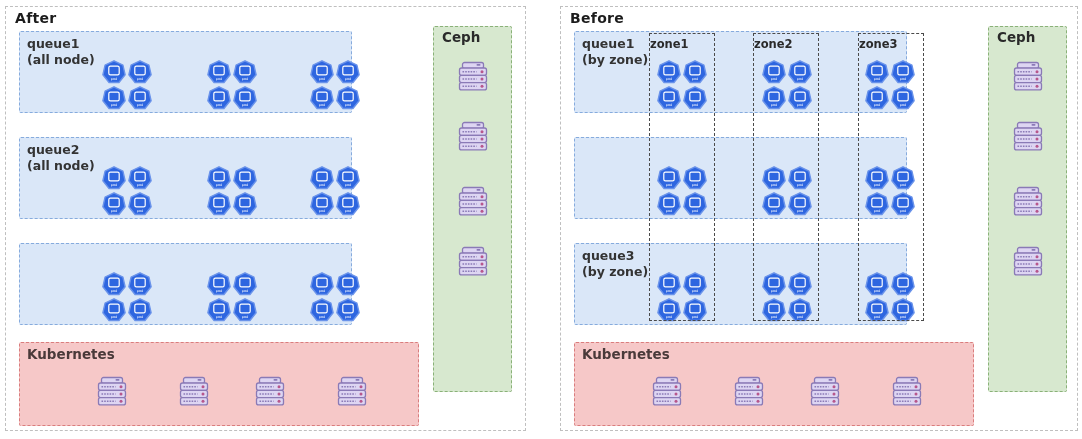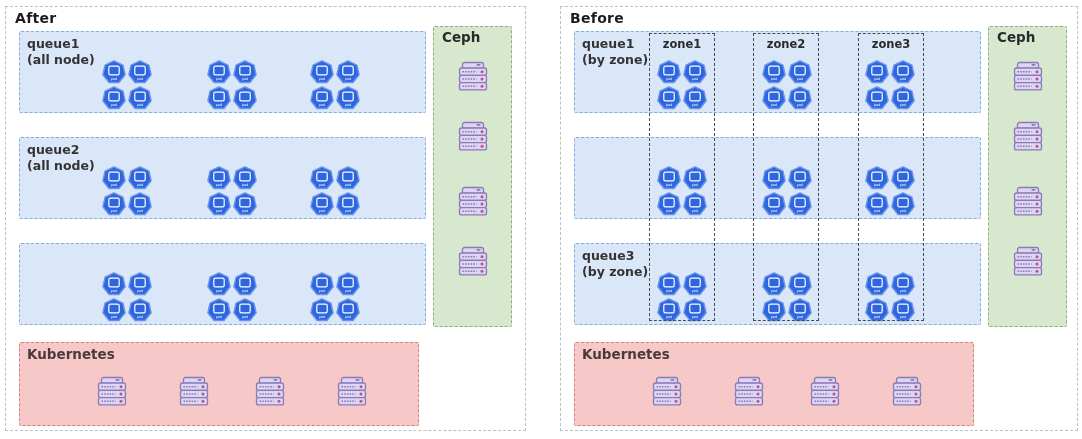--- a/index.html
+++ b/index.html
@@ -12,45 +12,45 @@
     position:absolute;top:6px;height:425px;
     border:1.5px dashed #bfbfbf;background:#fff;box-sizing:border-box;
   }
   #panel-before{left:5px;width:521px;}
   #panel-after{left:560px;width:518px;}
   .panel-title{
     position:absolute;top:3px;left:9px;
     font-size:14px;font-weight:bold;color:#1c1c1c;letter-spacing:.3px;
   }
   .queue{
-    position:absolute;left:13px;width:407px;height:82px;box-sizing:border-box;
+    position:absolute;left:13px;width:333px;height:82px;box-sizing:border-box;
     background:#dae7f8;border:1.4px dashed #86abdd;border-radius:2px;
   }
   .q0{top:24px}.q1{top:130px}.q2{top:236px}
   .queue-label{
     position:absolute;left:7px;top:4px;
     font-size:12.5px;font-weight:bold;color:#333;line-height:1.3;white-space:pre;
   }
   .pod-group{
     position:absolute;top:28px;width:52px;
     display:grid;grid-template-columns:24px 24px;grid-auto-rows:24px;gap:2px;
   }
   .pg0{left:82px}.pg1{left:187px}.pg2{left:290px}
   .pod{display:block}
   .zone{
     position:absolute;top:26px;width:66px;height:288px;box-sizing:border-box;
     border:1.5px dashed #4a4a4a;background:transparent;
   }
   .z0{left:88px}.z1{left:192px}.z2{left:297px}
   .zone-label{
-    display:block;text-align:center;margin-top:3px;
+    display:block;margin-top:3px;
     font-size:11.5px;font-weight:bold;color:#2a2a2a;
   }
   .ceph{
-    position:absolute;left:427px;top:19px;width:79px;height:301px;box-sizing:border-box;
+    position:absolute;left:427px;top:19px;width:79px;height:366px;box-sizing:border-box;
     background:#d7e8cf;border:1.4px dashed #8ab178;border-radius:2px;
   }
   .ceph-label{
     position:absolute;left:8px;top:2px;
     font-size:13.5px;font-weight:bold;color:#2a2a2a;
   }
   .ceph .server{position:absolute;left:22px;}
   .ceph .s0{top:33px}.ceph .s1{top:93px}.ceph .s2{top:158px}.ceph .s3{top:218px}
   .k8s{
     position:absolute;left:13px;top:335px;width:400px;height:84px;box-sizing:border-box;

